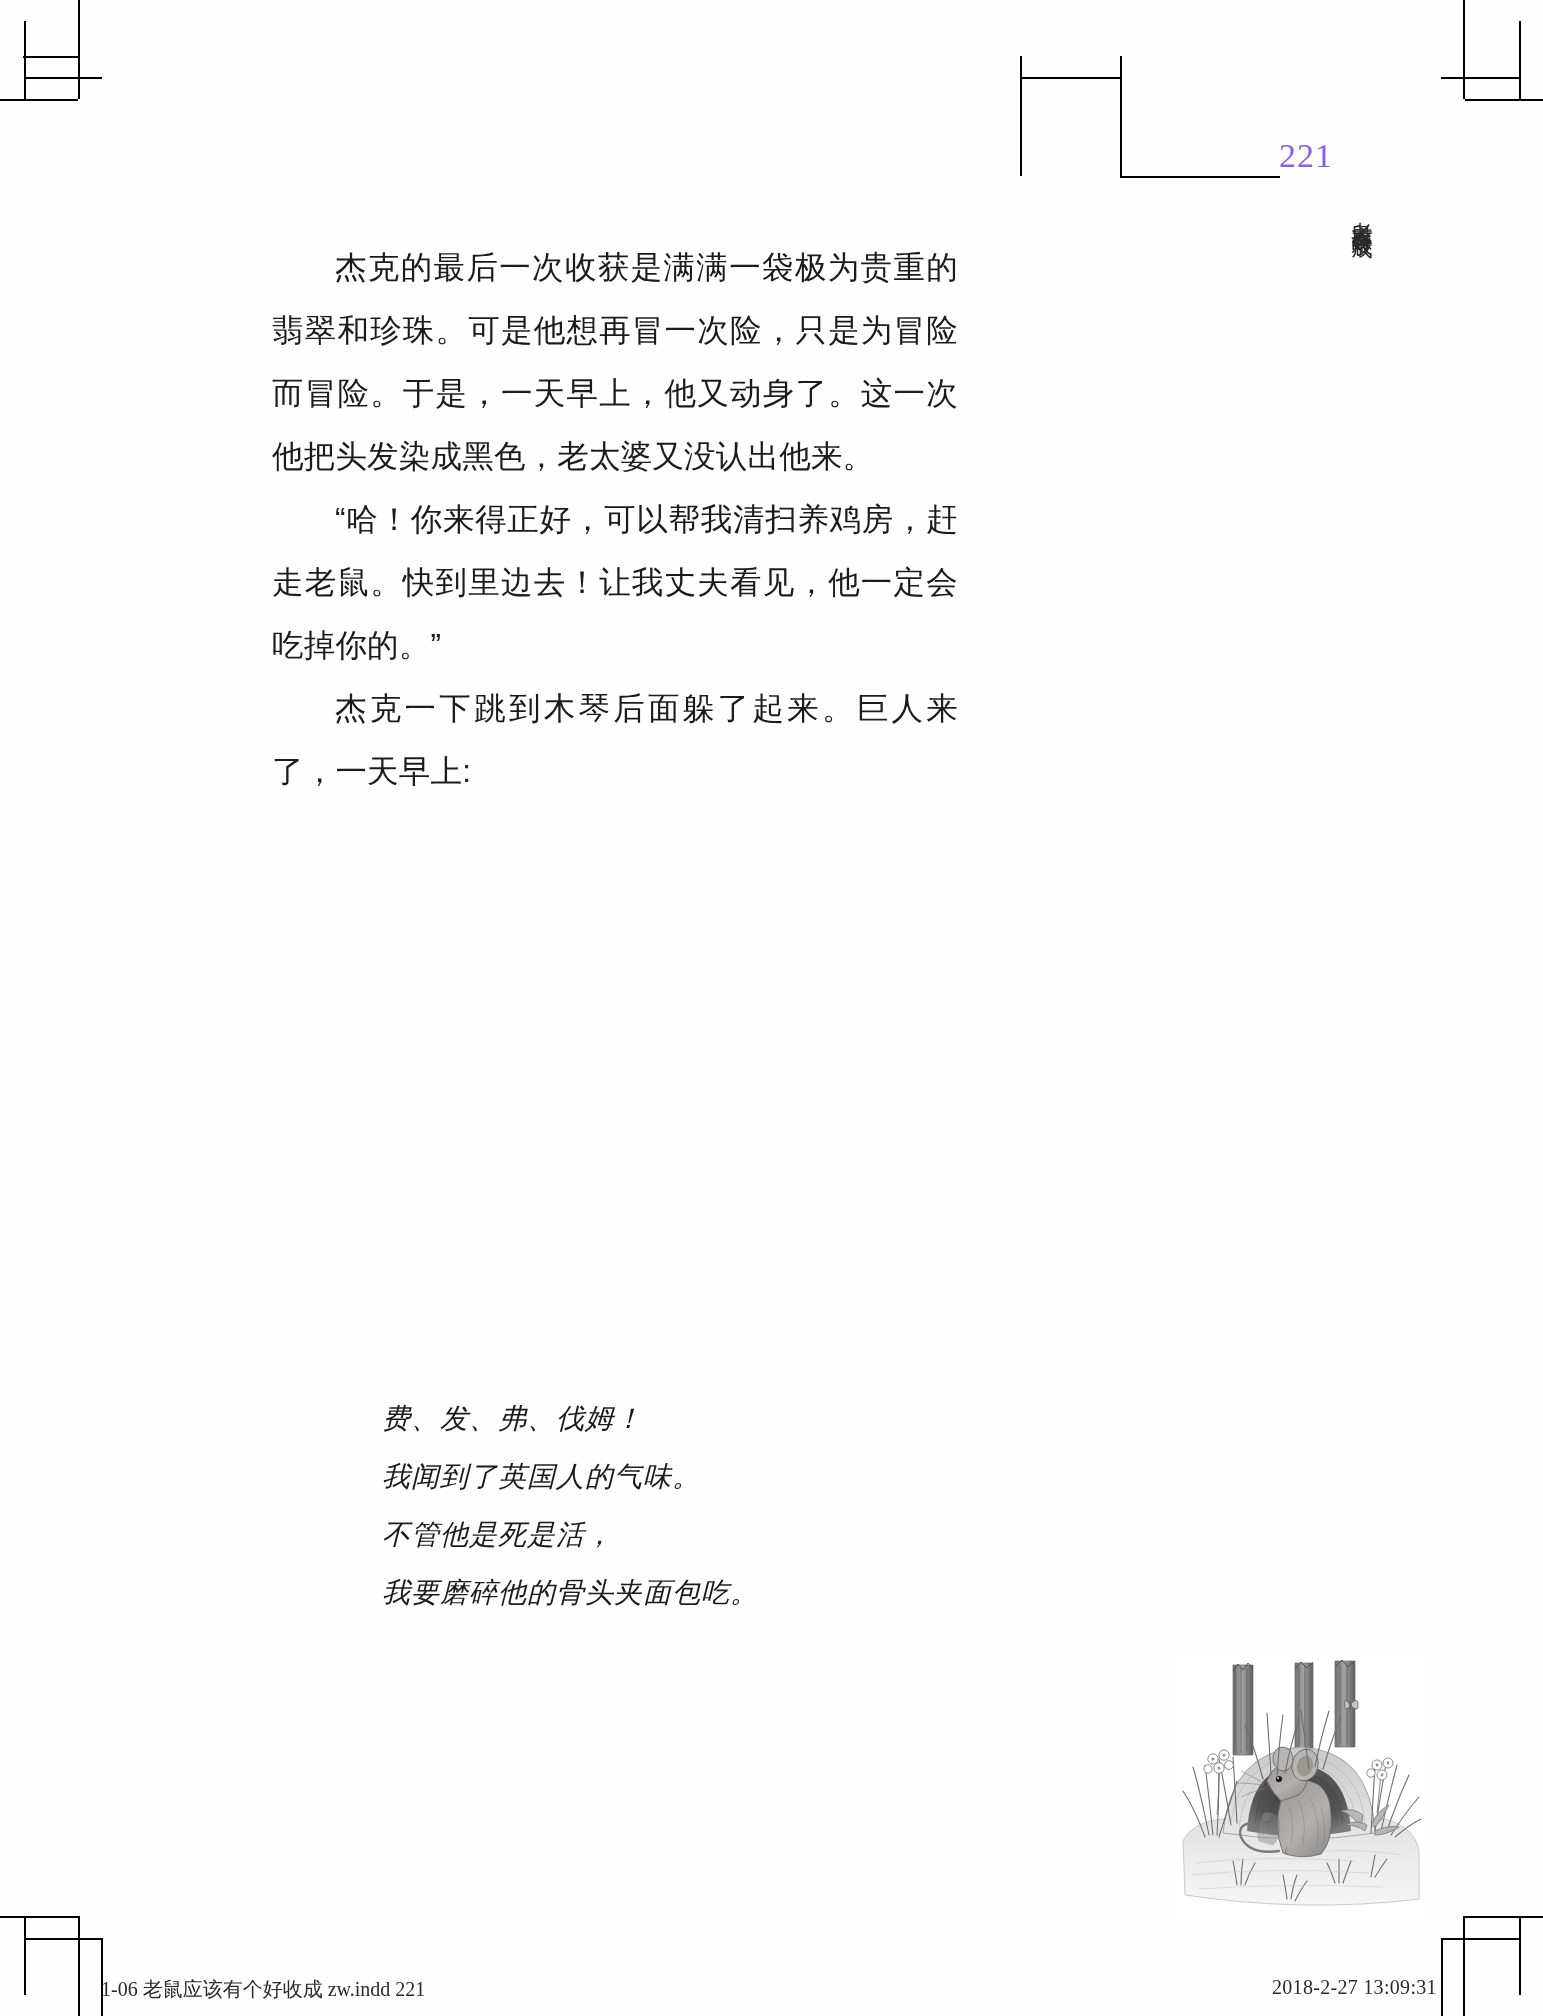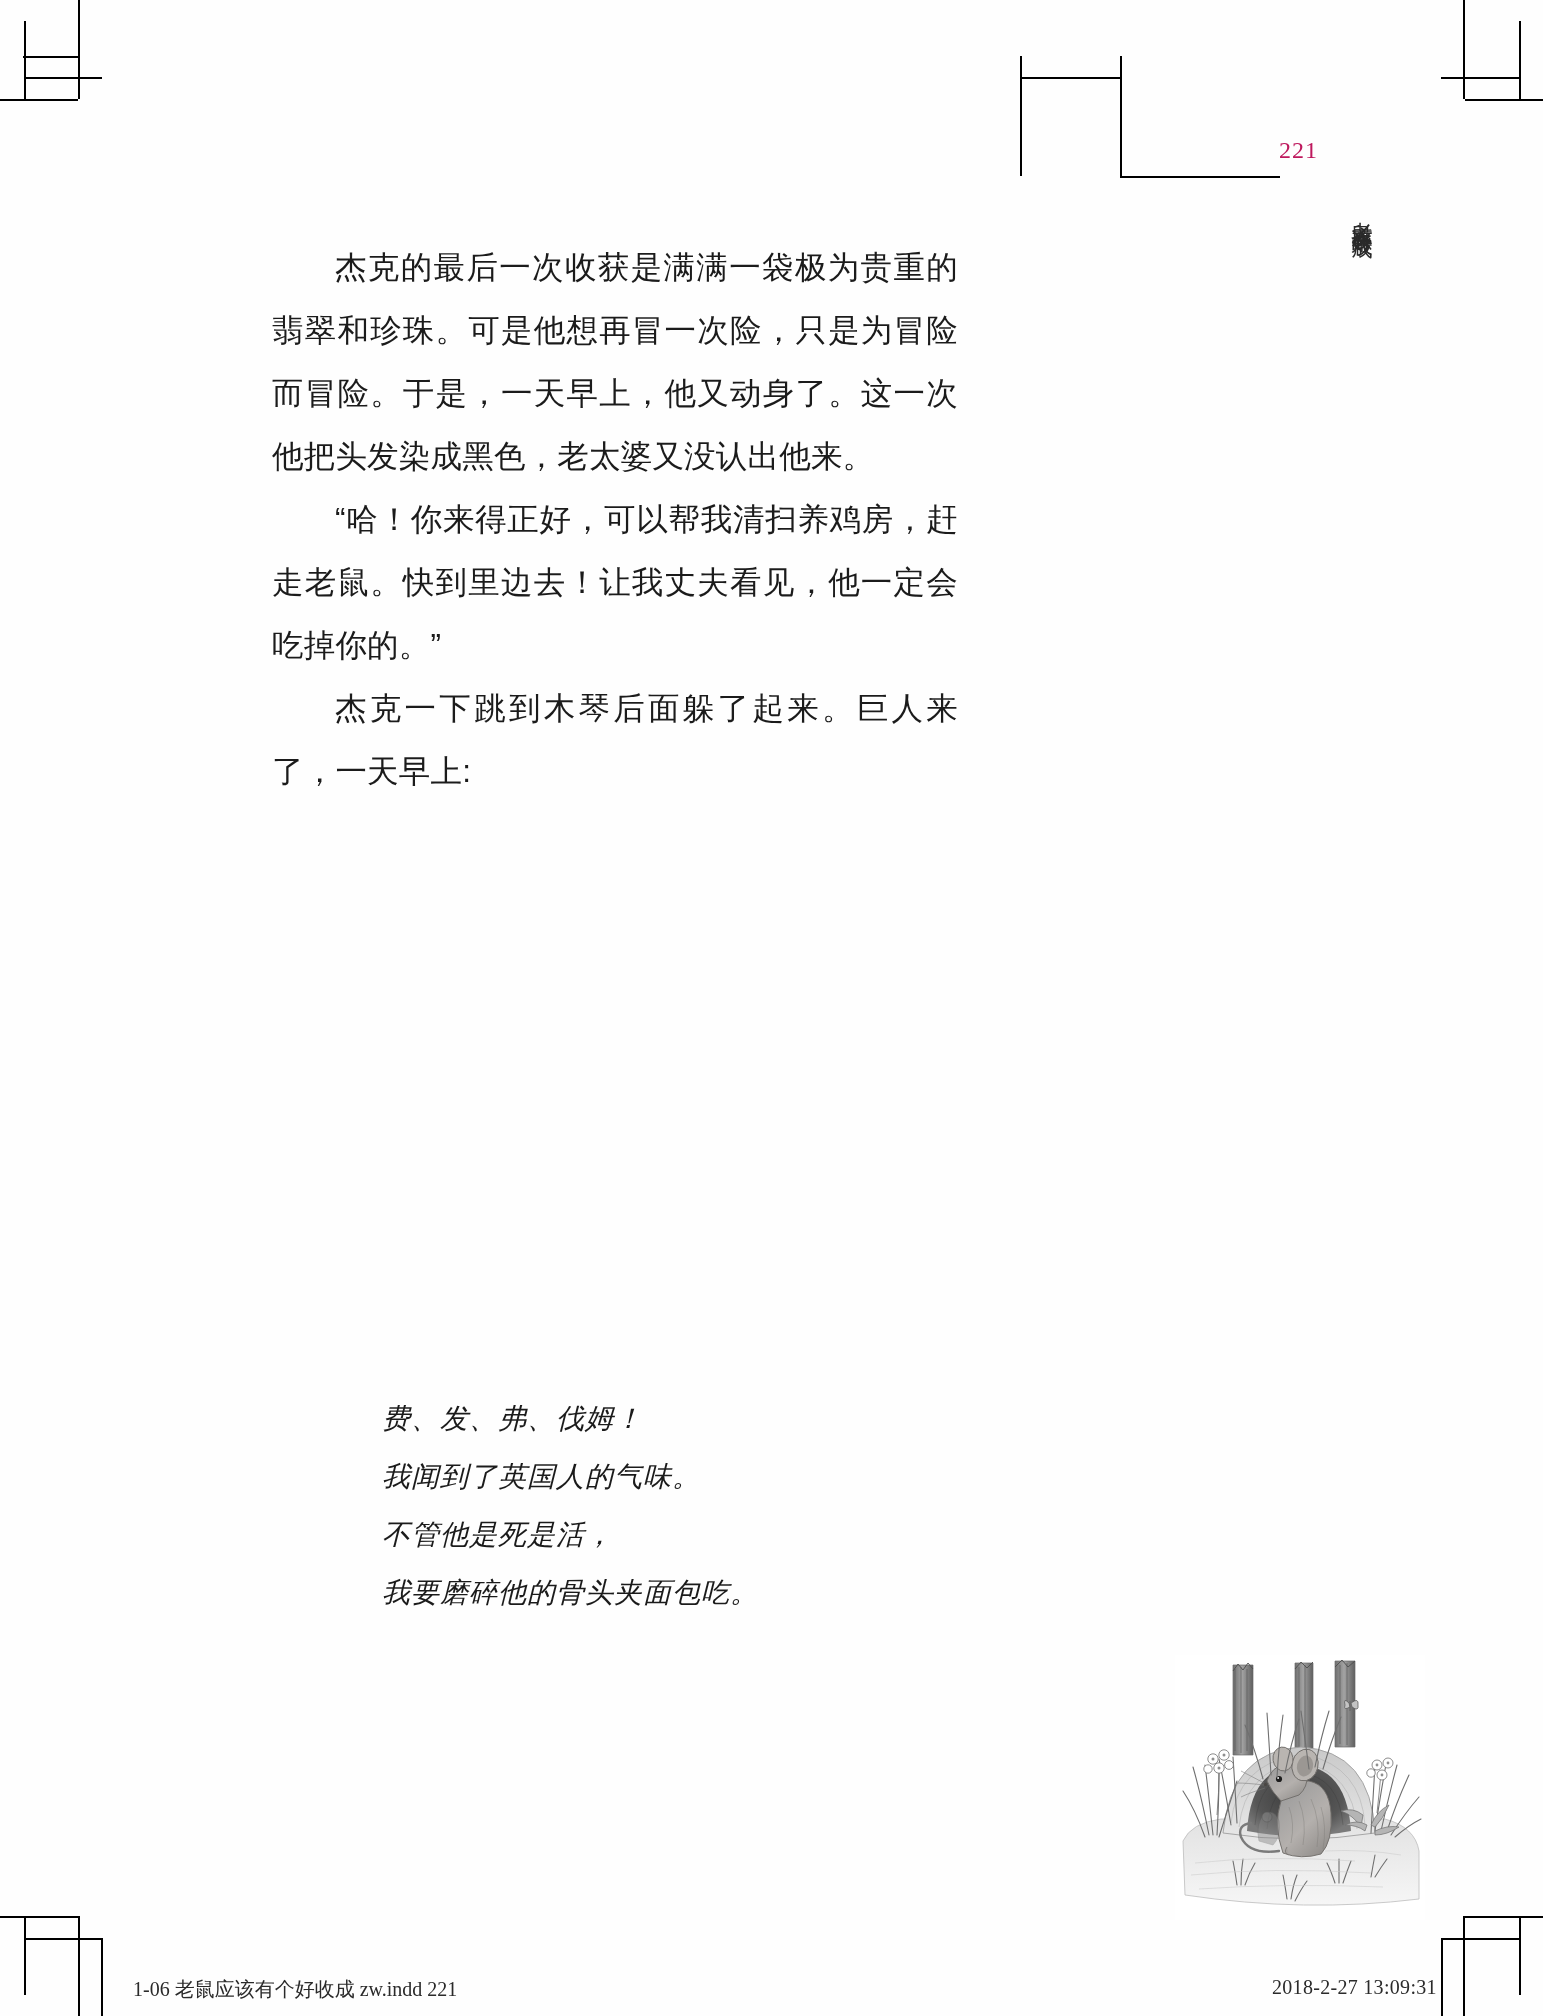--- a/index.html
+++ b/index.html
@@ -30,23 +30,23 @@
   }
   .crop.h { height: 2px; }
   .crop.v { width: 2px; }
 
   
   #folio {
     position: absolute;
     left: 1279px;
     top: 137px;
     font-family: "Liberation Serif", "DejaVu Serif", serif;
-    font-size: 24px;
+    font-size: 34px;
     letter-spacing: 1px;
-    color: #be185d;
+    color: #8b5cf6;
   }
 
   
   #running-head {
     position: absolute;
     left: 1333px;
     top: 205px;
     width: 42px;
     font-size: 21px;
     line-height: 25px;
@@ -105,21 +105,21 @@
   #illustration svg { display: block; width: 100%; height: 100%; }
 
   
   .footer-text {
     position: absolute;
     font-family: "Liberation Serif", "DejaVu Serif", serif;
     font-size: 20px;
     color: #2a2a2a;
     white-space: nowrap;
   }
-  #footer-left  { left: 101px;  top: 1976px; margin-left: 32px; }
+  #footer-left  { left: 101px;  top: 1976px; }
   #footer-right { left: 1272px; top: 1976px; letter-spacing: 0.3px; }
 </style>
 </head>
 <body>
 
 <div id="page">
 
   <div class="crop h" style="left:0px;   top:99px;  width:78px;"></div>
   <div class="crop v" style="left:78px;  top:0px;   height:99px;"></div>
   <div class="crop h" style="left:24px;  top:77px;  width:78px;"></div>

